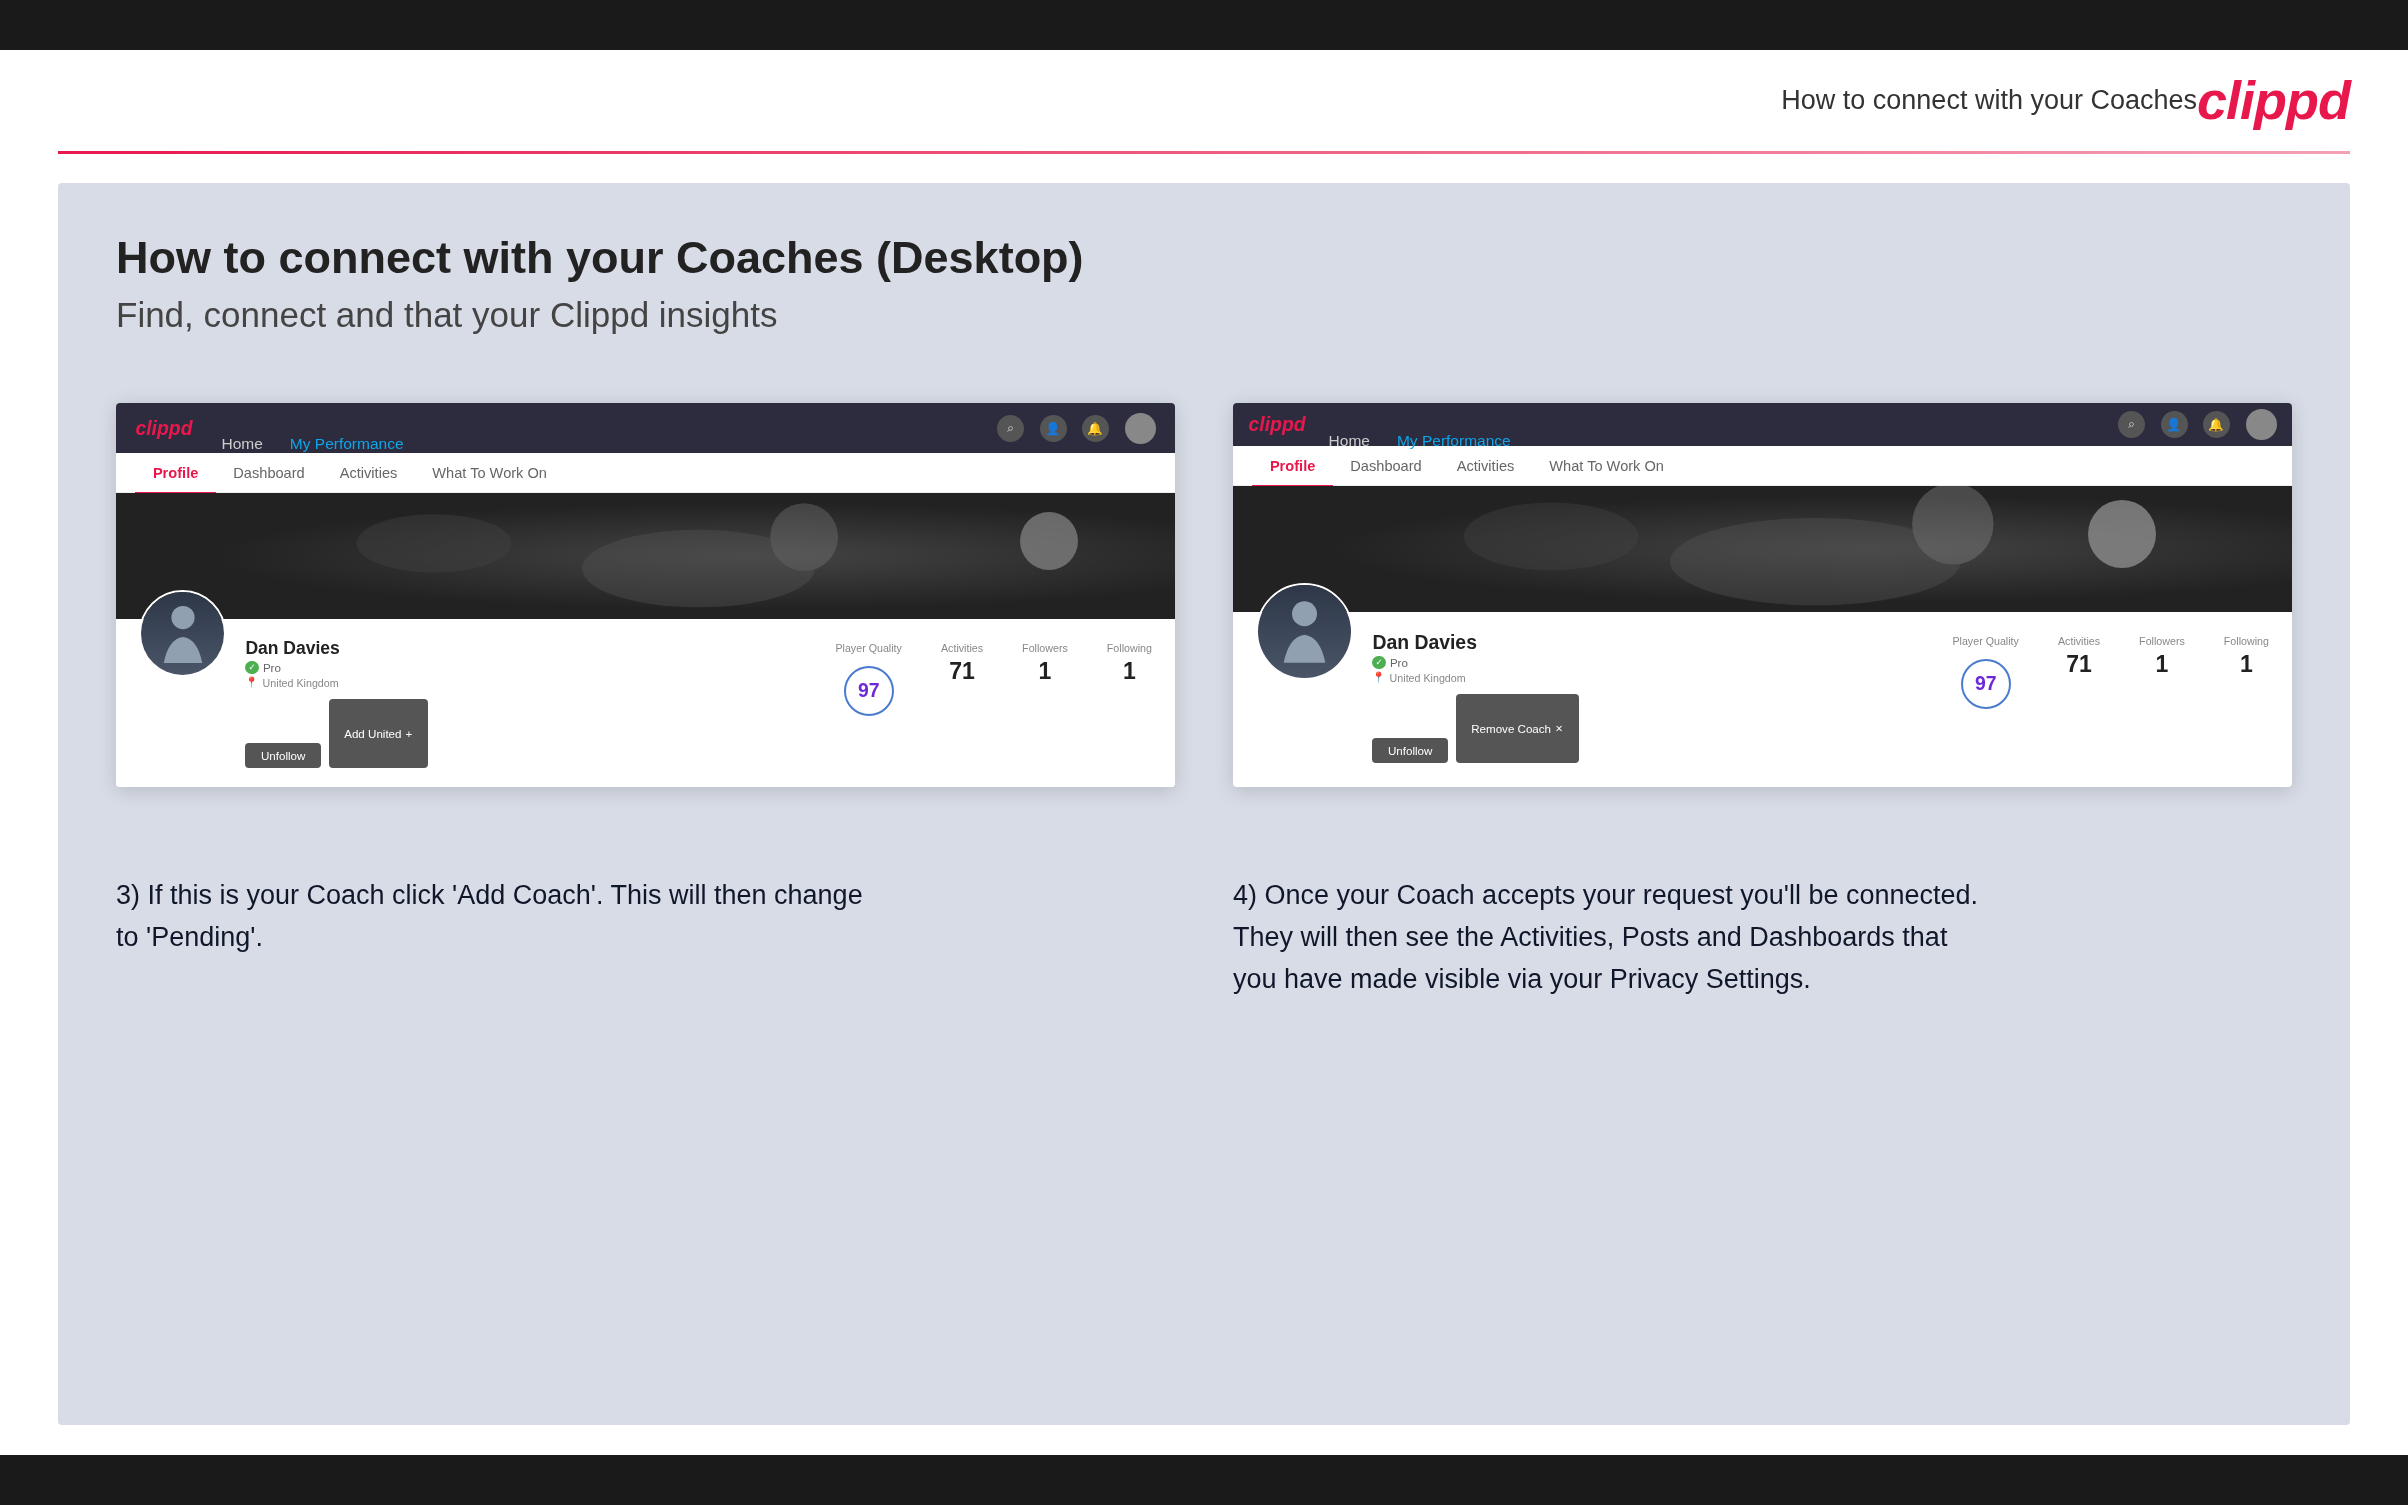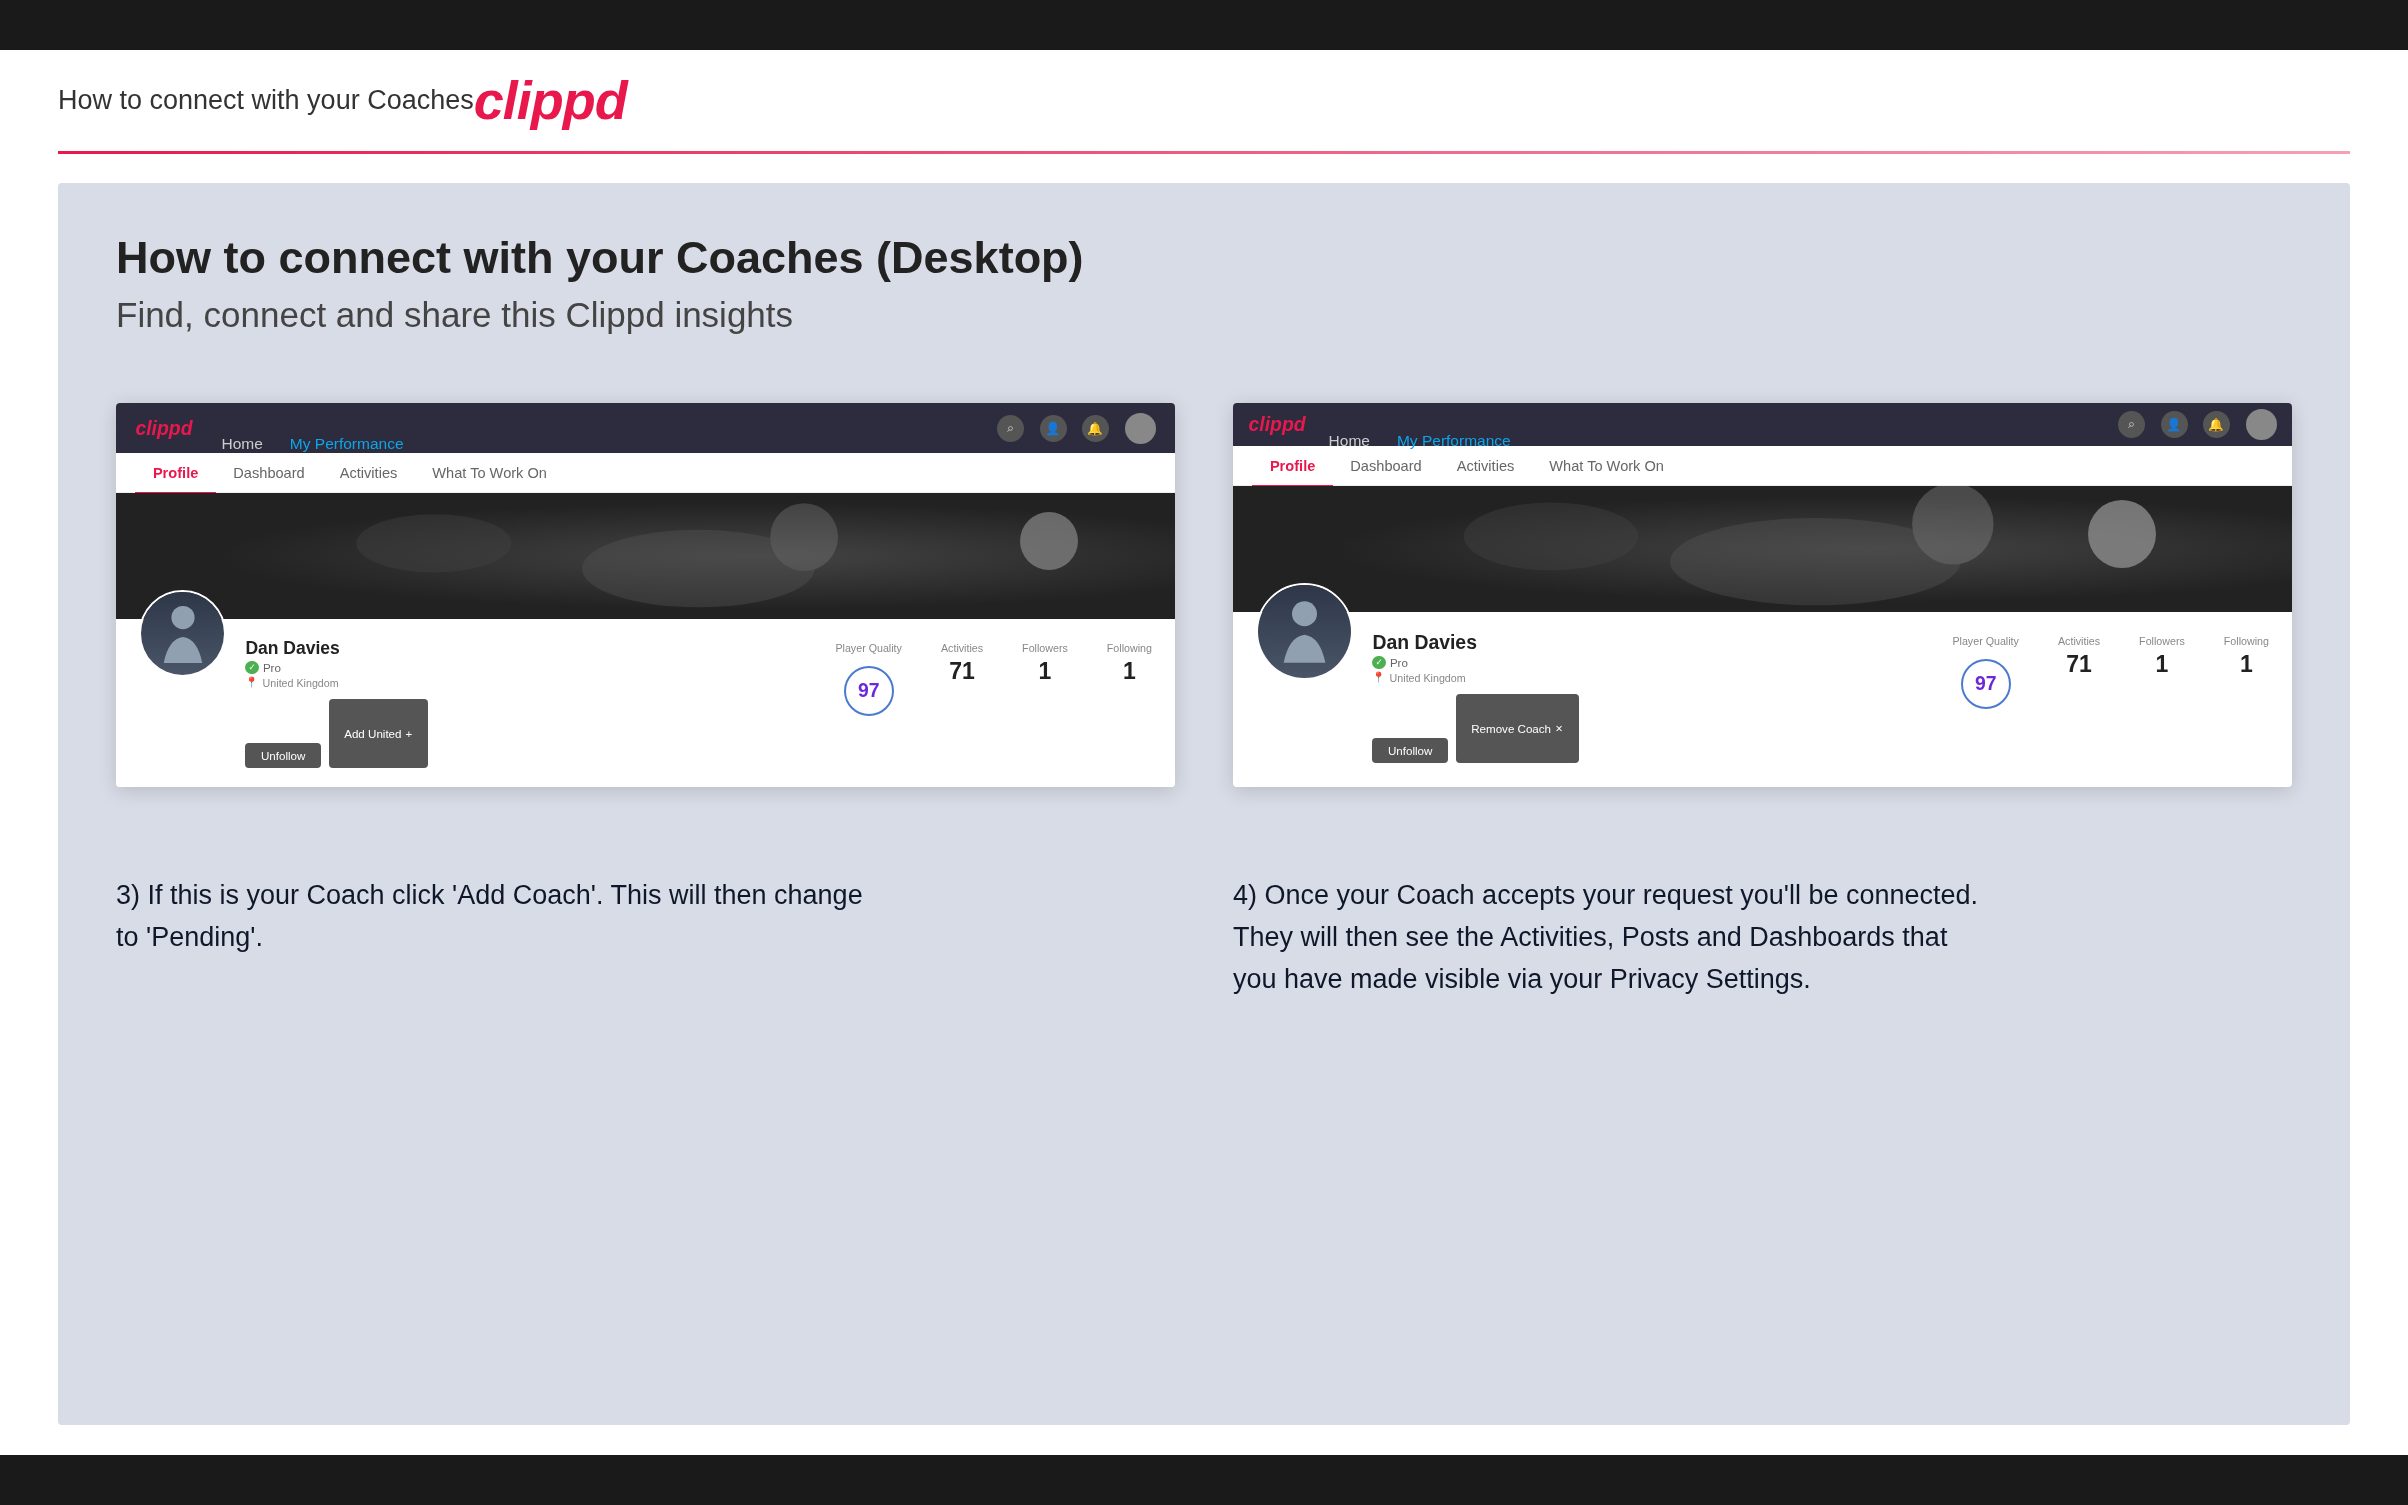--- a/index.html
+++ b/index.html
@@ -14,21 +14,21 @@
     .top-bar {
       background: #1a1a1a;
       height: 50px;
       width: 100%;
     }
 
     
     .header {
       display: flex;
       align-items: center;
-      justify-content: flex-start;
+      justify-content: flex-end;
       padding: 19.4px 58px;
       background: #fff;
     }
     .header-title {
       font-size: 27px;
       color: #333;
       font-weight: 400;
     }
     .clippd-logo {
       font-size: 54px;
@@ -394,21 +394,21 @@
 <div class="header">
   <span class="header-title">How to connect with your Coaches</span>
   <span class="clippd-logo">clippd</span>
 </div>
 
 <div class="header-divider"></div>
 
 <div class="main-content">
 
   <div class="page-heading">How to connect with your Coaches (Desktop)</div>
-  <div class="page-subheading">Find, connect and share this Clippd insights</div>
+  <div class="page-subheading">Find, connect and that your Clippd insights</div>
 
   <div class="screenshots-row">
 
     <div class="screenshot-container left-screenshot">
 
       <div class="app-navbar">
         <span class="app-logo-sm">clippd</span>
         <div class="app-nav-links">
           <span class="app-nav-link">Home</span>
           <span class="app-nav-link active">My Performance</span>

